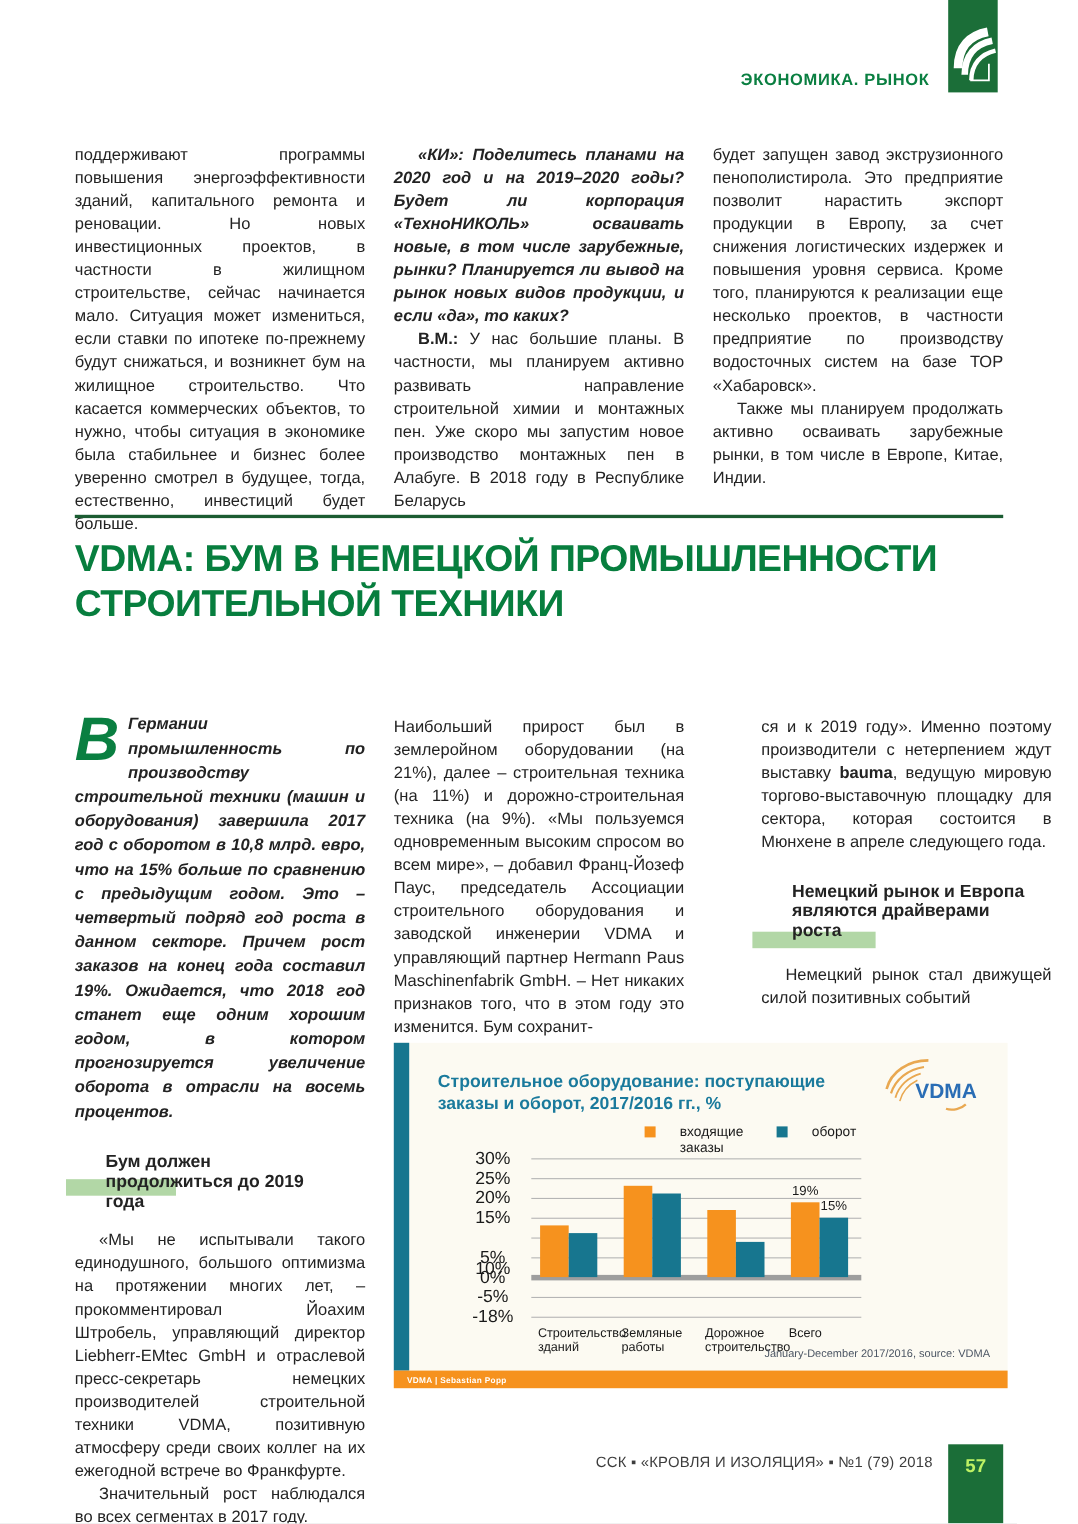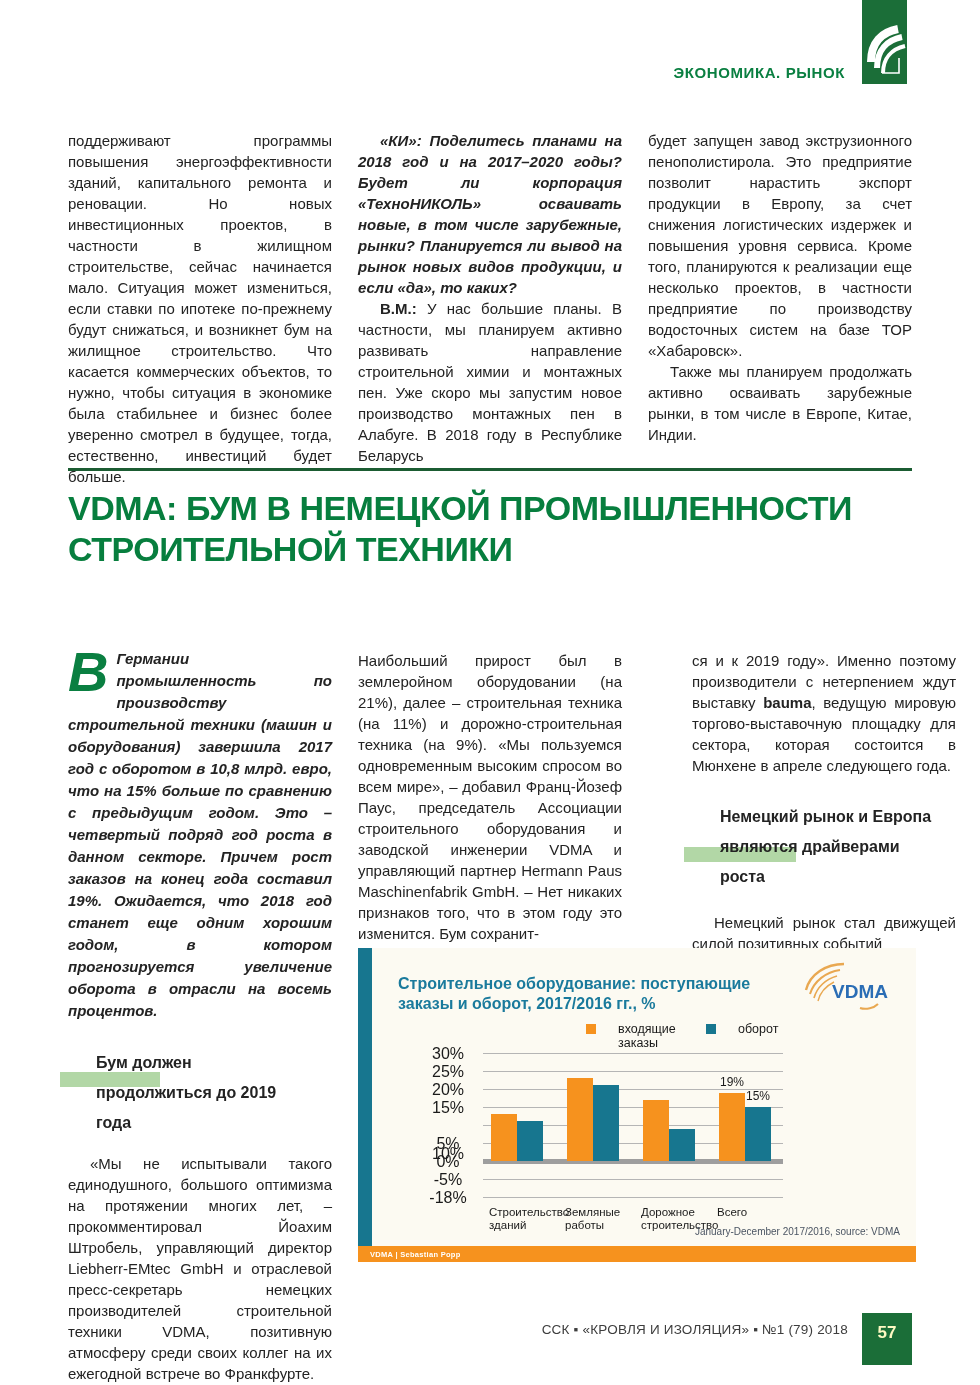--- a/index.html
+++ b/index.html
@@ -47,21 +47,21 @@
   .art-col2 { left: 358px; top: 650px; }
   .art-col3 { left: 648px; top: 650px; margin-left: 44px; }
 
   .lead { font-weight: bold; font-style: italic; line-height: 22px; }
   .dropcap {
     float: left; font-size: 56px; line-height: 44px;
     font-weight: 800; font-style: italic; color: #0a7f41;
     margin: 2px 8px 0 0;
   }
   .subhead {
-    position: relative; font-size: 16px; line-height: 30px; font-weight: bold;
+    position: relative; font-size: 16px; line-height: 18px; font-weight: bold;
     padding-left: 28px; width: 240px; text-align: left;
   }
   .subhead .txt { position: relative; z-index: 1; }
   .subhead .hl { position: absolute; z-index: 0; background: #b2d7a6; }
   .subhead1 { margin-top: 26px; margin-bottom: 15px; }
   .subhead1 .hl { left: -8px; top: 24px; width: 100px; height: 15px; }
   .subhead2 { margin-top: 26px; margin-bottom: 20px; }
   .subhead2 .hl { left: -8px; top: 45px; width: 112px; height: 15px; }
 
   
@@ -90,22 +90,22 @@
   .dlabel{ position: absolute; text-align: center; font-size: 12px; color: #1a1a1a; }
   .cat   { position: absolute; top: 153px; width: 96px; font-size: 11.5px; line-height: 1.15; color: #1a1a1a; text-align: left; }
   .chart-source { position: absolute; right: 16px; top: 278px; font-size: 10px; color: #4b5563; }
 
   
   .footer-line {
     position: absolute; right: 132px; top: 1322px;
     font-size: 13.5px; color: #3d3d3d; letter-spacing: .2px;
   }
   .page-num-box {
-    position: absolute; left: 862px; top: 1313px; width: 50px; height: 52px;
-    background: #1b6e38; color: #fef9c3; font-size: 17px; font-weight: bold;
+    position: absolute; left: 862px; top: 1313px; width: 50px; height: 72px;
+    background: #1b6e38; color: #bef264; font-size: 17px; font-weight: bold;
     text-align: center; padding-top: 10px;
   }
 </style>
 </head>
 <body>
 
 <div class="page">
 
   <div class="brand-tab">
     <svg width="45" height="84" viewBox="0 0 45 84">
@@ -115,21 +115,21 @@
       <path d="M20 73 L37 73 L37 58" stroke="#ffffff" stroke-width="1.6" fill="none"></path>
     </svg>
   </div>
 
   <div class="section-label">ЭКОНОМИКА. РЫНОК</div>
 
   <div class="col intro-col1">
     <p>поддерживают программы повышения энергоэффективности зданий, капитального ремонта и реновации. Но новых инвестиционных проектов, в частности в жилищном строительстве, сейчас начинается мало. Ситуация может измениться, если ставки по ипотеке по-прежнему будут снижаться, и возникнет бум на жилищное строительство. Что касается коммерческих объектов, то нужно, чтобы ситуация в экономике была стабильнее и бизнес более уверенно смотрел в будущее, тогда, естественно, инвестиций будет больше.</p>
   </div>
   <div class="col intro-col2">
-    <p class="qa indent">«КИ»: Поделитесь планами на 2018 год и на 2017–2020 годы? Будет ли корпорация «ТехноНИКОЛЬ» осваивать новые, в том числе зарубежные, рынки? Планируется ли вывод на рынок новых видов продукции, и если «да», то каких?</p>
+    <p class="qa indent">«КИ»: Поделитесь планами на 2020 год и на 2019–2020 годы? Будет ли корпорация «ТехноНИКОЛЬ» осваивать новые, в том числе зарубежные, рынки? Планируется ли вывод на рынок новых видов продукции, и если «да», то каких?</p>
     <p class="indent"><span class="b">В.М.: </span><span>У нас большие планы. В частности, мы планируем активно развивать направление строительной химии и монтажных пен. Уже скоро мы запустим новое производство монтажных пен в Алабуге. В 2018 году в Республике Беларусь</span></p>
   </div>
   <div class="col intro-col3">
     <p>будет запущен завод экструзионного пенополистирола. Это предприятие позволит нарастить экспорт продукции в Европу, за счет снижения логистических издержек и повышения уровня сервиса. Кроме того, планируются к реализации еще несколько проектов, в частности предприятие по производству водосточных систем на базе ТОР «Хабаровск».</p>
     <p class="indent">Также мы планируем продолжать активно осваивать зарубежные рынки, в том числе в Европе, Китае, Индии.</p>
   </div>
 
   <div class="rule"></div>
   <h1 class="headline">VDMA: БУМ В НЕМЕЦКОЙ ПРОМЫШЛЕННОСТИ СТРОИТЕЛЬНОЙ ТЕХНИКИ</h1>
 

